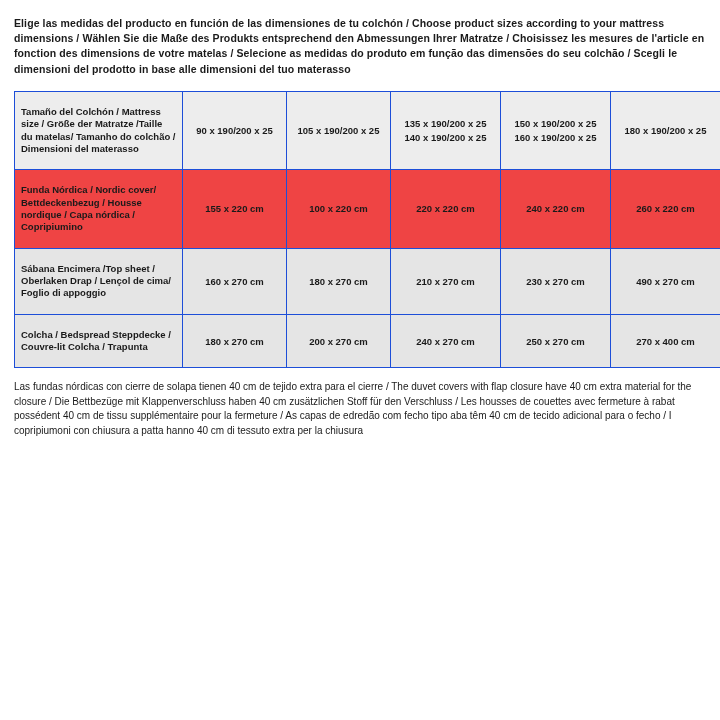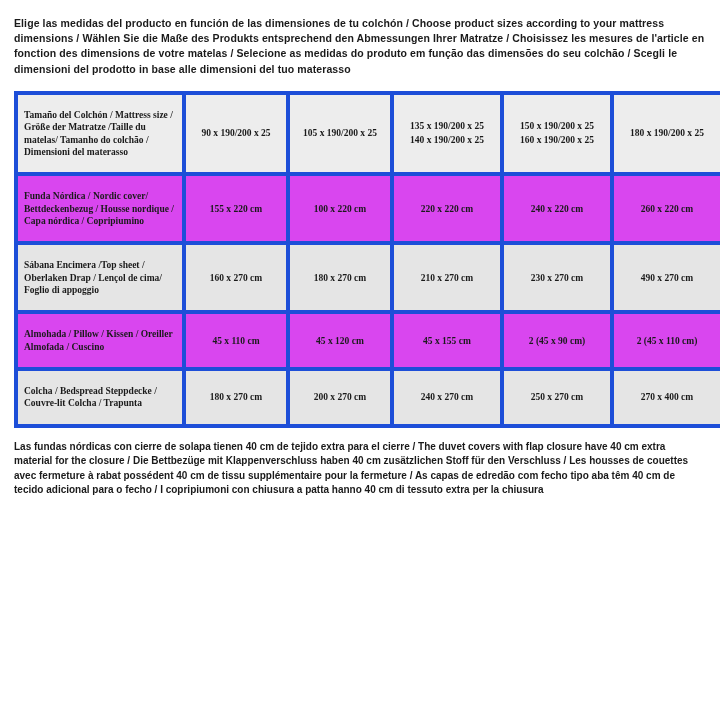--- a/index.html
+++ b/index.html
@@ -29,61 +29,60 @@
     color: #1a1a1a;
     margin: 0 0 14px 0;
     letter-spacing: 0.1px;
   }
   table.sizes {
     width: 100%;
     border-collapse: collapse;
     table-layout: fixed;
   }
   table.sizes td {
-    border: 4px solid #1d4ed8;
+    border: 1px solid #1d4ed8;
     vertical-align: middle;
     padding: 14px 6px;
     font-size: 9.5px;
-    font-family: Liberation Serif, serif;
   }
   .row-head {
     width: 168px;
     font-weight: bold;
     line-height: 1.3;
     text-align: left;
     color: #1a1a1a;
   }
   .val {
     text-align: center;
     font-weight: bold;
     color: #1a1a1a;
     font-size: 9.5px;
   }
   tr.shade td {
     background: #e5e5e5;
   }
   tr.plain td {
-    background: #d946ef;
+    background: #ef4444;
   }
   .hdr-cell {
     font-weight: bold;
     text-align: center;
     line-height: 1.45;
     font-size: 9.5px;
   }
   .hdr-row td {
     background: #ededed;
     padding-top: 10px;
     padding-bottom: 10px;
   }
   .footnote {
     margin-top: 12px;
     font-size: 10px;
     line-height: 1.45;
-    font-weight: bold;
+    font-weight: normal;
     color: #1a1a1a;
   }
 </style>
 </head>
 <body>
 
 <div class="page">
 
   <p class="intro">Elige las medidas del producto en función de las dimensiones de tu colchón / Choose product sizes according to your mattress dimensions / Wählen Sie die Maße des Produkts entsprechend den Abmessungen Ihrer Matratze / Choisissez les mesures de l'article en fonction des dimensions de votre matelas / Selecione as medidas do produto em função das dimensões do seu colchão / Scegli le dimensioni del prodotto in base alle dimensioni del tuo materasso</p>
 
@@ -121,28 +120,20 @@
         <td class="row-head">Sábana Encimera /Top sheet / Oberlaken Drap / Lençol de cima/ Foglio di appoggio</td>
         <td class="val">160 x 270 cm</td>
         <td class="val">180 x 270 cm</td>
         <td class="val">210 x 270 cm</td>
         <td class="val">230 x 270 cm</td>
         <td class="val">490 x 270 cm</td>
       </tr>
 
 
 
-      <tr class="plain">
-        <td class="row-head">Almohada / Pillow / Kissen / Oreiller Almofada / Cuscino</td>
-        <td class="val">45 x 110 cm</td>
-        <td class="val">45 x 120 cm</td>
-        <td class="val">45 x 155 cm</td>
-        <td class="val">2 (45 x 90 cm)</td>
-        <td class="val">2 (45 x 110 cm)</td>
-      </tr>
 
       <tr class="shade">
         <td class="row-head">Colcha / Bedspread Steppdecke / Couvre-lit Colcha / Trapunta</td>
         <td class="val">180 x 270 cm</td>
         <td class="val">200 x 270 cm</td>
         <td class="val">240 x 270 cm</td>
         <td class="val">250 x 270 cm</td>
         <td class="val">270 x 400 cm</td>
       </tr>
 

